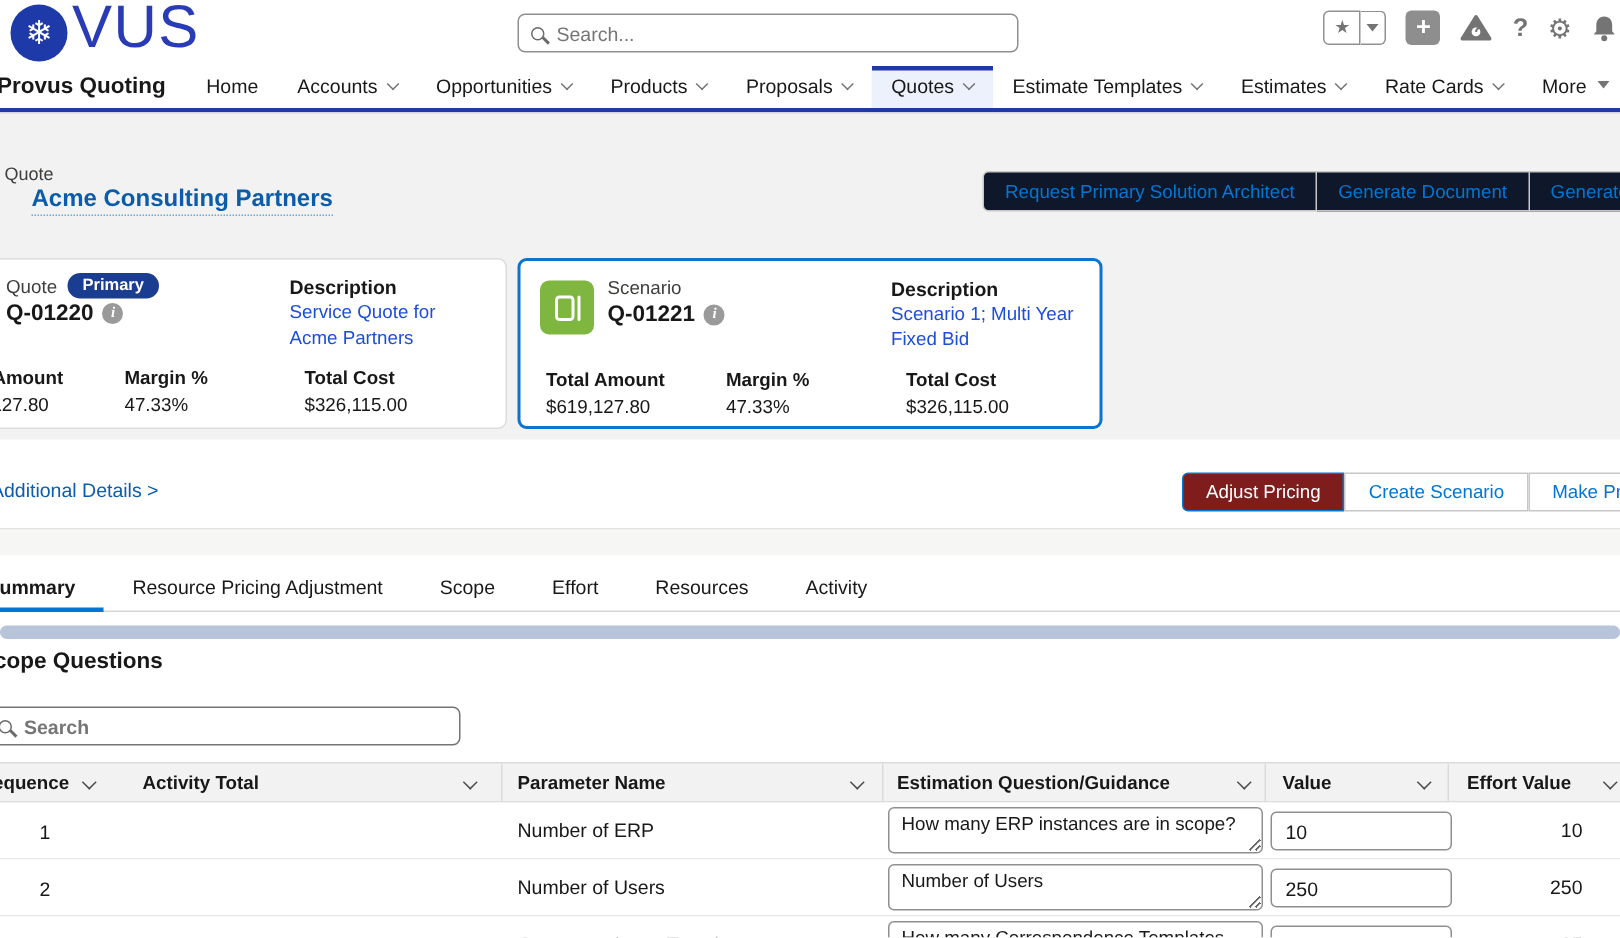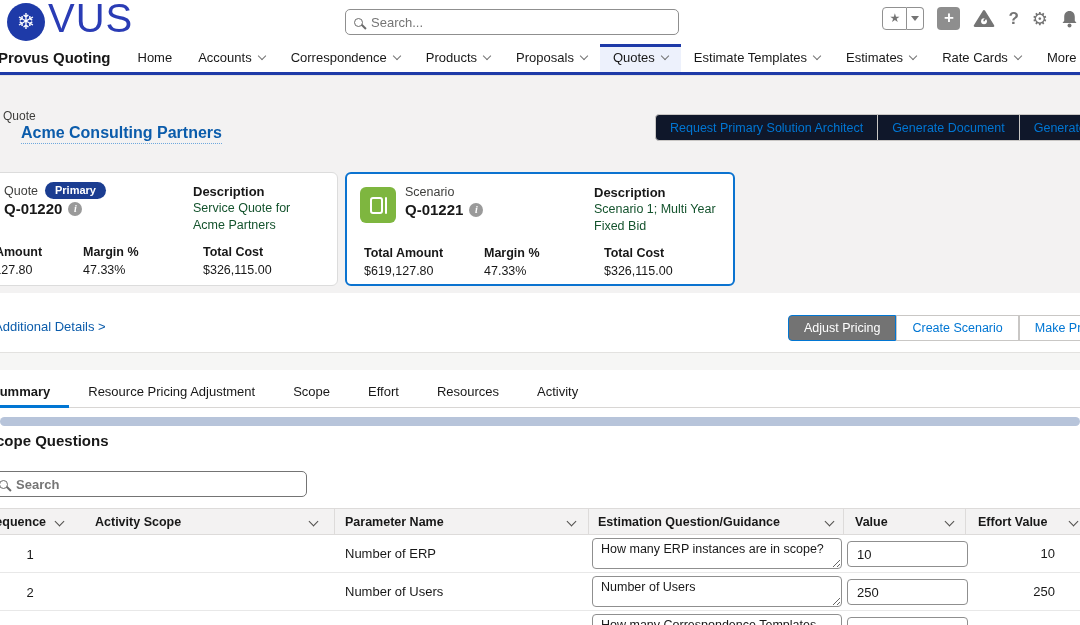--- a/index.html
+++ b/index.html
@@ -57,30 +57,30 @@
     display:flex; align-items:center; justify-content:center; gap:2px; }
   .tabglyph { width:13px; height:17px; border:2px solid #fff; border-radius:3px; }
   .tabbar { width:2px; height:17px; background:#fff; border-radius:1px; }
   .c-type { position:absolute; left:58px; top:11px; font-size:12.5px; color:#3e3e3c; }
   .c-badge { position:absolute; left:99px; top:9px; background:#1b3d91; color:#fff; font-size:11px;
     font-weight:bold; padding:2px 10px 3px; border-radius:10px; }
   .c-num { position:absolute; left:58px; top:27px; font-size:15px; font-weight:bold; display:flex; align-items:center; gap:6px; }
   .info-i { display:inline-block; width:14px; height:14px; border-radius:50%; background:#9a9a9a; color:#fff;
     font-size:10px; font-style:italic; font-weight:bold; text-align:center; line-height:14px; font-family:"Liberation Serif",serif; }
   .c-desc-l { position:absolute; left:247px; top:11px; font-size:13px; font-weight:bold; }
-  .c-desc { position:absolute; left:247px; top:27px; width:128px; font-size:12.5px; line-height:1.32; color:#14532d; }
+  .c-desc { position:absolute; left:247px; top:27px; width:128px; font-size:12.5px; line-height:1.32; color:#1d4ed8; }
   .fld { position:absolute; top:72px; }
   .fld .fl { font-size:12.5px; font-weight:bold; }
   .fld .fv { font-size:12.5px; margin-top:4px; }
   
   .add-details { position:absolute; left:-6px; top:319px; font-size:13px; color:#0b5cab; cursor:pointer; }
   .scn-actions { position:absolute; left:788px; top:315px; height:26px; display:flex; }
   .sbtn { height:26px; font-size:12.5px; display:flex; align-items:center; justify-content:center;
     white-space:nowrap; cursor:pointer; border:1px solid #c9c7c5; background:#fff; color:#0176d3; padding:0 15px; }
-  .sbtn.fill { background:#737373; border-color:#0176d3; color:#fff; border-radius:4px 0 0 4px; }
+  .sbtn.fill { background:#7f1d1d; border-color:#0176d3; color:#fff; border-radius:4px 0 0 4px; }
   .divider { position:absolute; left:0; top:352px; width:1080px; height:1px; background:#e3e2e0; }
   .band2 { position:absolute; left:0; top:353px; width:1080px; height:17px; background:#f6f6f5; }
   
   .tabs { position:absolute; left:0; top:372px; width:1080px; height:36px; border-bottom:1px solid #d8d6d4;
     display:flex; margin-left:0; }
   .tab { font-size:13px; padding:12px 19px 0; height:36px; white-space:nowrap; cursor:pointer; }
   .tab.first { margin-left:-28px; }
   .tab.active { font-weight:bold; border-bottom:3px solid #0176d3; }
   .hscroll { position:absolute; left:0; top:417px; width:1080px; height:9px; background:#b7c4da; border-radius:5px; }
   
@@ -150,21 +150,21 @@
   <div class="nav">
     <span class="app-name">Provus Quoting</span>
     <span class="nav-item">
         <span>Home</span>
       </span>
     <span class="nav-item">
         <span>Accounts</span>
         <i class="chev"></i>
       </span>
     <span class="nav-item">
-        <span>Correspondence</span>
+        <span>Opportunities</span>
         <i class="chev"></i>
       </span>
     <span class="nav-item">
         <span>Products</span>
         <i class="chev"></i>
       </span>
     <span class="nav-item">
         <span>Proposals</span>
         <i class="chev"></i>
       </span>
@@ -270,21 +270,21 @@
 
   <div class="sq-title">Scope Questions</div>
   <div class="sq-search">
     <span class="mag"></span>
     <input placeholder="Search" style="">
   </div>
 
   <div class="thead">
     <span class="th" style="left:-13px;">Sequence</span>
     <span class="sortchev" style="left:56px;"></span>
-    <span class="th" style="left:95px;">Activity Scope</span>
+    <span class="th" style="left:95px;">Activity Total</span>
     <span class="sortchev" style="left:310px;"></span>
     <span class="vsep" style="left:334px;"></span>
     <span class="th" style="left:345px;">Parameter Name</span>
     <span class="sortchev" style="left:568px;"></span>
     <span class="vsep" style="left:588px;"></span>
     <span class="th" style="left:598px;">Estimation Question/Guidance</span>
     <span class="sortchev" style="left:826px;"></span>
     <span class="vsep" style="left:843px;"></span>
     <span class="th" style="left:855px;">Value</span>
     <span class="sortchev" style="left:946px;"></span>

